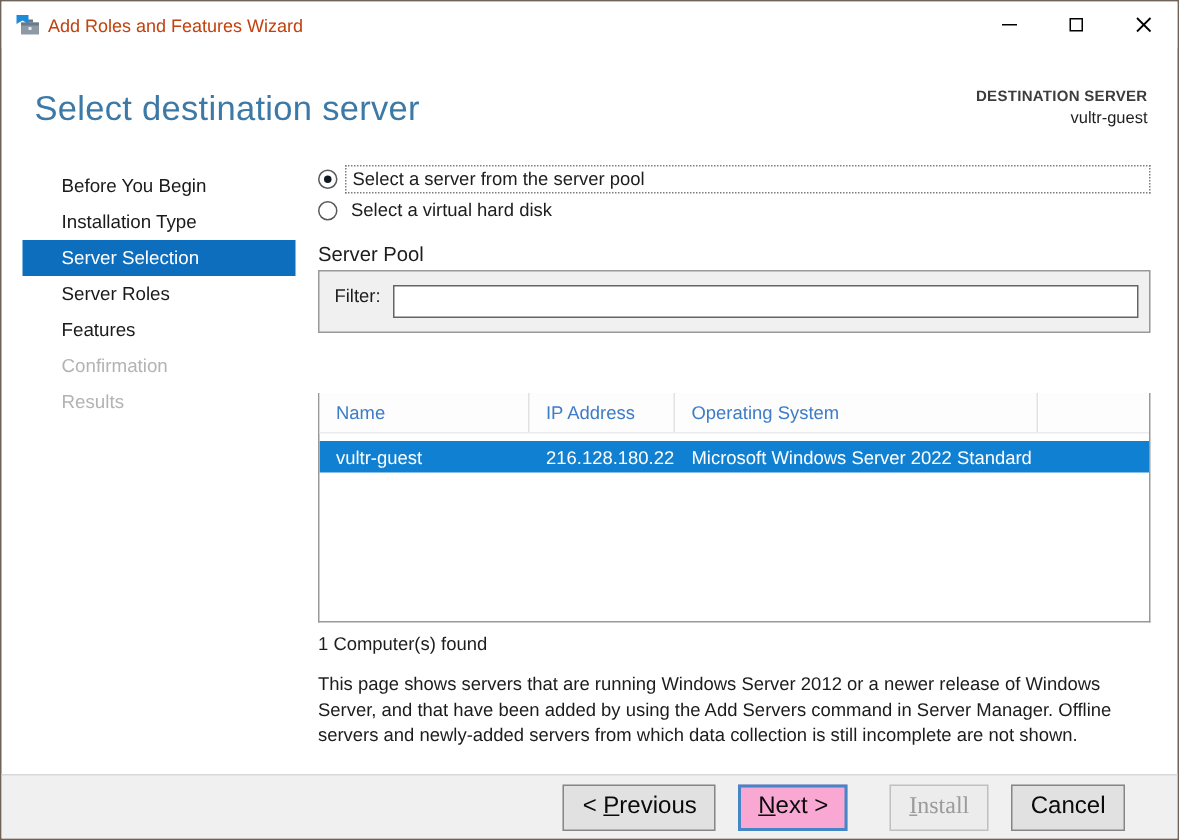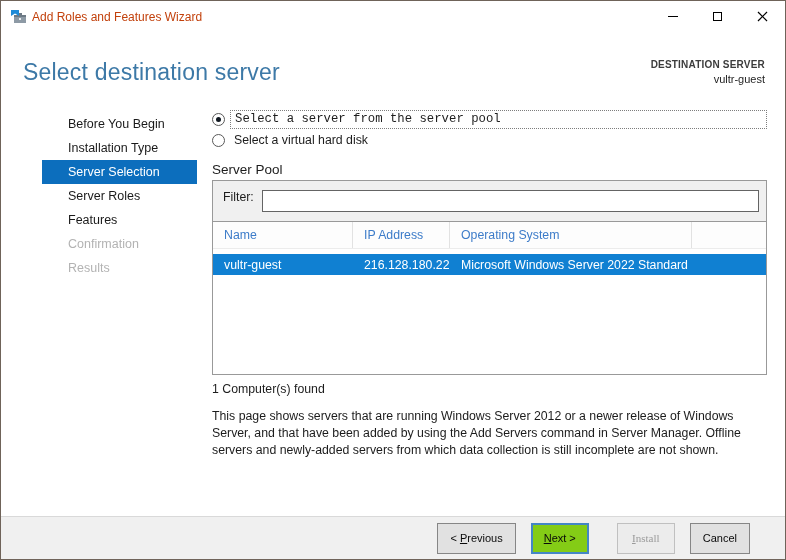--- a/index.html
+++ b/index.html
@@ -25,65 +25,65 @@
   .header{ display:flex; justify-content:space-between; align-items:center;
            padding:12px 20px 0 22px; height:68px; flex:0 0 auto; }
   .page-title{ font-size:23px; font-weight:300; color:#3d79a7; letter-spacing:.2px; }
   .dest{ text-align:right; padding-top:2px; line-height:1.45; }
   .dest-label{ font-size:10px; font-weight:700; color:#3c3c3c; letter-spacing:.2px; }
   .dest-value{ font-size:11px; color:#1e1e1e; }
 
   
   .body{ display:flex; flex:1 1 auto; min-height:0; }
 
-  .sidebar{ width:196px; flex:0 0 auto; padding-top:12px;padding-left:27px; }
+  .sidebar{ width:196px; flex:0 0 auto; padding-top:12px; }
   .nav-item{ height:24px; line-height:24px; margin-left:14px; padding-left:26px;
              font-size:12.5px; color:#1a1a1a; cursor:default; white-space:nowrap; }
   .nav-item.selected{ background:#0c6ebd; color:#ffffff; }
   .nav-item.disabled{ color:#b3b3b3; }
 
   .main{ flex:1 1 auto; padding:10px 18px 0 15px; min-width:0; }
   .intro{ font-size:12.3px; color:#1d1d1d; margin-bottom:10px; }
 
   .radio-row{ display:flex; align-items:center; height:19px; margin-bottom:2px; }
   .radio{ width:13px; height:13px; border:1px solid #595959; border-radius:50%;
           background:#fff; flex:0 0 auto; position:relative; }
   .radio.checked::after{ content:""; position:absolute; left:3px; top:3px;
           width:5px; height:5px; border-radius:50%; background:#101820; }
   .radio-label{ font-size:12.3px; color:#1d1d1d; margin-left:5px; padding:1px 4px 2px 4px; }
-  .radio-label.focused{ flex:1 1 auto; border:1px dotted #7d7d7d;font-family:Liberation Mono, monospace; }
+  .radio-label.focused{ flex:1 1 auto; border:1px dotted #7d7d7d; }
 
   .pool-section{ margin-top:12px; }
   .pool-title{ font-size:13.5px; color:#1d1d1d; margin-bottom:3px; }
   .pool-panel{ border:1px solid #999999; background:#f0f0f0; padding:9px 7px; display:flex; }
   .filter-label{ font-size:12.3px; color:#1d1d1d; margin:0 8px 0 3px; }
   .filter-input{ flex:1 1 auto; height:22px; border:1px solid #646464; background:#fff;
                  font-family:inherit; font-size:12px; padding:0 4px; outline:none; }
 
   .server-table{ border:1px solid #999999; border-top:none; height:153px; background:#fff;
-                 display:flex; flex-direction:column; overflow:hidden; }
+                 display:flex; flex-direction:column; overflow:hidden;margin-top:40px; }
   .thead, .trow{ display:grid; grid-template-columns:140px 97px 242px 1fr; }
   .thead{ height:27px; border-bottom:1px solid #ececec; flex:0 0 auto; background:#fdfdfd; }
   .th{ font-size:12.3px; color:#3d7cc9; line-height:26px; padding-left:11px;
        border-right:1px solid #e2e2e2; overflow:hidden; white-space:nowrap; cursor:default; }
   .th:last-child{ border-right:none; }
   .trow{ height:21px; margin-top:5px; align-items:center; flex:0 0 auto; cursor:default; }
   .trow.selected{ background:#1080d2; color:#fff; }
   .td{ font-size:12.3px; padding-left:11px; overflow:hidden; white-space:nowrap; }
 
   .found{ font-size:12.3px; color:#1d1d1d; margin-top:7px; }
   .description{ font-size:12.3px; color:#1c1c1c; line-height:1.4; margin-top:12px; padding-right:2px; }
 
   
   .footer{ height:43px; flex:0 0 auto; background:#f0f0f0; border-top:1px solid #d9d9d9;
            display:flex; align-items:center; justify-content:flex-end; padding-right:35px; }
   .btn{ height:31px; min-width:58px; padding:0 12px; margin-left:15px;
         background:#e1e1e1; border:1px solid #868686; font-family:inherit;
-        font-size:11px; color:#0a0a0a; cursor:default;text-align:center; }
-  .btn.default{ background:#84cc16; border:2px solid #4486c6; padding:0 4px; }
+        font-size:16px; color:#0a0a0a; cursor:default;text-align:center; }
+  .btn.default{ background:#f9a8d4; border:2px solid #4486c6; padding:0 11px; }
   .btn.disabled{ background:#ececec; border-color:#c0c0c0; color:#9b9b9b; margin-left:28px;font-family:Liberation Serif, serif; }
   .ul{ text-decoration:underline; }
 </style>
 </head>
 <body>
 
 <div class="window">
 
   <div class="titlebar">
     <svg class="titlebar-icon" viewBox="0 0 17 16">

